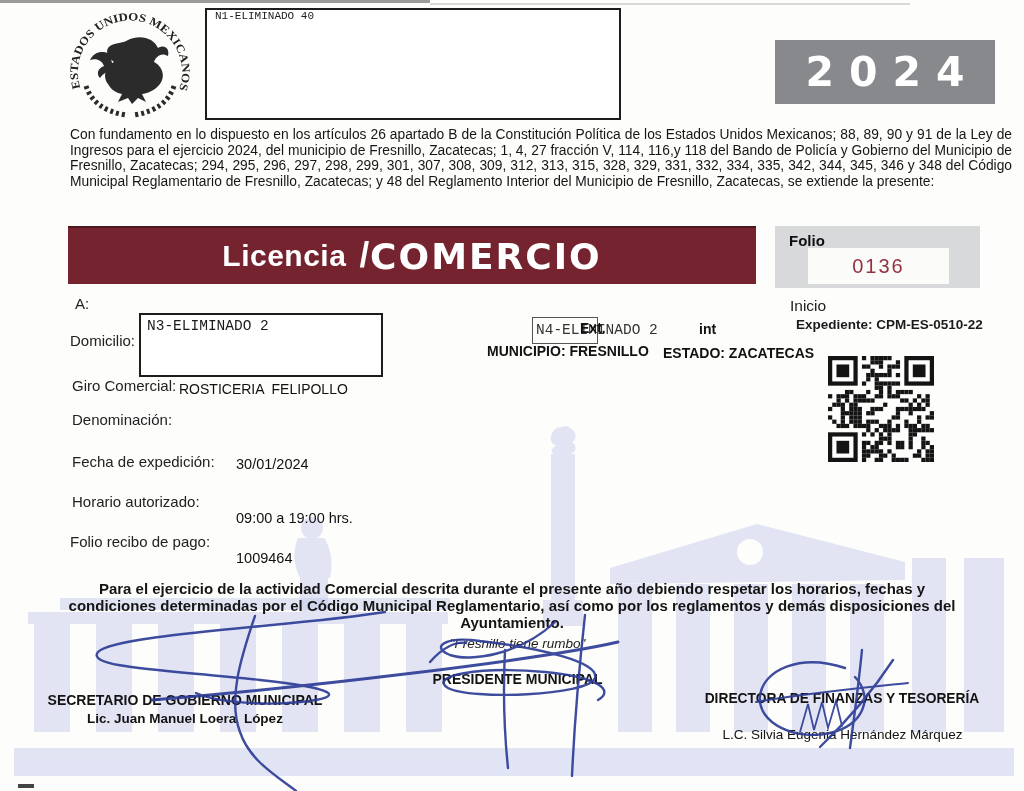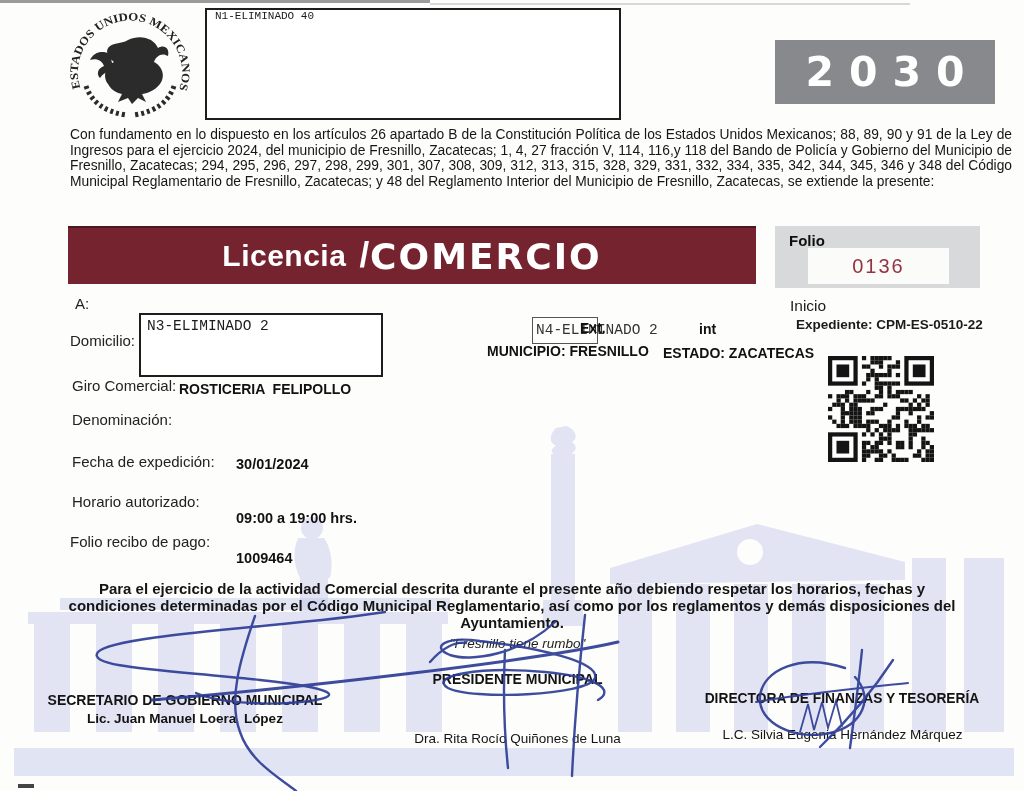--- a/index.html
+++ b/index.html
@@ -1,20 +1,20 @@
 <!DOCTYPE html>
 <html><head>
 <meta charset="utf-8">
 <style>
   html,body{margin:0;padding:0;background:#e8e8e8;}
   .page{position:relative;width:1024px;height:791px;margin:0 auto;background:#fdfdfc;
         font-family:"Liberation Sans",sans-serif;color:#1b1b1b;overflow:hidden;}
   .abs{position:absolute;}
   .lbl{font-size:15px;color:#222;}
-  .val{font-weight:bold;font-size:14.5px;color:#111;white-space:pre;}
+  .val{font-weight:normal;font-size:14.5px;color:#111;white-space:pre;}
   .mono{font-family:"Liberation Mono","DejaVu Sans Mono",monospace;white-space:pre;}
   .bbox{border:2px solid #1d1d1d;background:rgba(255,255,255,.9);}
   .banner{background:#75242f;color:#fff;display:flex;align-items:center;justify-content:center;}
   .banner .lic{font-size:30px;font-weight:700;letter-spacing:.5px;}
   .banner .slash{font-size:35px;font-weight:700;margin:0 1px 2px 13px;}
   .banner .com{font-size:36px;font-weight:800;font-family:"DejaVu Sans",sans-serif;letter-spacing:2px;}
   .yearbox{background:#87898c;color:#fff;display:flex;align-items:center;justify-content:center;
            font-family:"DejaVu Sans",sans-serif;font-weight:800;font-size:41px;letter-spacing:15px;padding-left:15px;}
   .foliobox{background:#d7d9db;}
   .foliolbl{position:absolute;left:14px;top:6px;font-size:15px;font-weight:bold;color:#101010;}
@@ -93,21 +93,21 @@
     <g fill="none" stroke="#2b2b2b" stroke-width="5">
       <path d="M28 76 Q36 100 68 105" stroke-dasharray="3 3"></path>
       <path d="M116 76 Q108 100 76 105" stroke-dasharray="3 3"></path>
     </g>
   </svg>
 
   <div class="abs bbox" style="left:205px;top:8px;width:412px;height:108px;z-index:2;">
     <span class="mono" style="display:block;padding:0 8px;font-size:11px;">N1-ELIMINADO 40</span>
   </div>
 
-  <div class="abs yearbox" style="left:775px;top:40px;width:205px;height:64px;z-index:2;">2030</div>
+  <div class="abs yearbox" style="left:775px;top:40px;width:205px;height:64px;z-index:2;">2024</div>
 
   <div class="abs legal" style="left:70px;top:127px;width:942px;z-index:2;">Con fundamento en lo dispuesto en los artículos 26 apartado B de la Constitución Política de los Estados Unidos Mexicanos; 88, 89, 90 y 91 de la Ley de Ingresos para el ejercicio 2024, del municipio de Fresnillo, Zacatecas; 1, 4, 27 fracción V, 114, 116,y 118 del Bando de Policía y Gobierno del Municipio de Fresnillo, Zacatecas; 294, 295, 296, 297, 298, 299, 301, 307, 308, 309, 312, 313, 315, 328, 329, 331, 332, 334, 335, 342, 344, 345, 346 y 348 del Código Municipal Reglamentario de Fresnillo, Zacatecas; y 48 del Reglamento Interior del Municipio de Fresnillo, Zacatecas, se extiende la presente:</div>
 
   <div class="abs banner" style="left:68px;top:226px;width:688px;height:56px;z-index:2;border-top:2px solid #4e161f;">
     <span class="lic">Licencia</span>
     <span class="slash">/</span>
     <span class="com">COMERCIO</span>
   </div>
 
   <div class="abs foliobox" style="left:775px;top:226px;width:205px;height:62px;z-index:2;">
@@ -376,21 +376,20 @@
       </g>
     </svg>
 
   <div class="abs note" style="left:54px;top:580px;width:916px;z-index:2;">Para el ejercicio de la actividad Comercial descrita durante el presente año debiendo respetar los horarios, fechas y condiciones determinadas por el Código Municipal Reglamentario, así como por los reglamentos y demás disposiciones del Ayuntamiento.</div>
 
   <div class="abs sig-title" style="left:40px;top:692px;width:290px;z-index:2;">SECRETARIO DE GOBIERNO MUNICIPAL</div>
   <div class="abs sig-name b" style="left:40px;top:711px;width:290px;z-index:2;">Lic. Juan Manuel Loera  López</div>
 
   <div class="abs motto" style="left:400px;top:636px;width:235px;z-index:2;">"Fresnillo tiene rumbo"</div>
   <div class="abs sig-title" style="left:400px;top:671px;width:235px;z-index:2;">PRESIDENTE MUNICIPAL</div>
-  <div class="abs sig-name" style="left:385px;top:731px;width:265px;z-index:2;">Dra. Rita Rocío Quiñones de Luna</div>
 
   <div class="abs sig-title" style="left:697px;top:691px;width:290px;z-index:2;font-size:13.8px;">DIRECTORA DE FINANZAS Y TESORERÍA</div>
   <div class="abs sig-name" style="left:710px;top:727px;width:265px;z-index:2;">L.C. Silvia Eugenia Hernández Márquez</div>
 
   <svg class="abs" style="left:0;top:0;z-index:3;pointer-events:none;" width="1024" height="791" viewBox="0 0 1024 791">
     <g fill="none" stroke="#2e3d96" stroke-width="2.4" stroke-linecap="round" opacity="0.92">
 
       <path d="M385 612 C300 626 115 634 98 652 C85 668 170 670 260 680 C335 688 350 697 300 702 C265 706 215 702 196 693"></path>
       <path d="M618 642 C540 660 300 688 152 700" stroke-width="3"></path>
       <path d="M255 616 C240 660 228 700 240 732 C250 762 280 778 296 791"></path>

